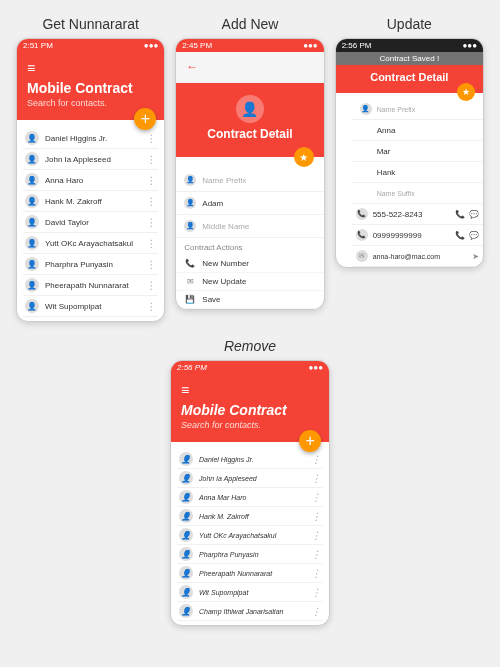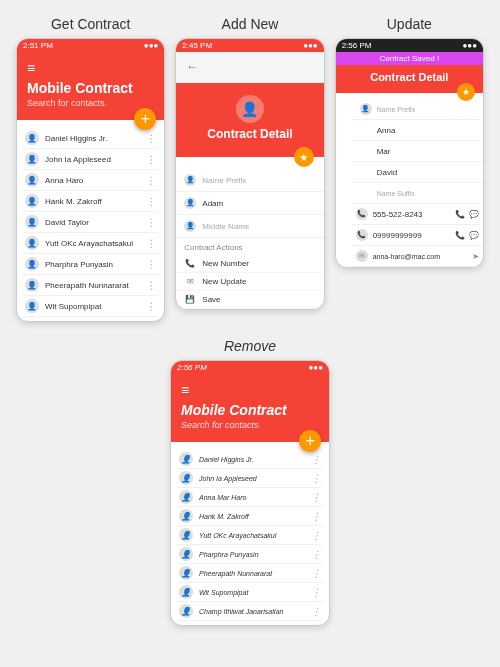--- a/index.html
+++ b/index.html
@@ -241,21 +241,21 @@
       font-size: 8px;
       color: #888;
     }
 
     
     .update-phone .status-bar {
       background: #212121;
     }
 
     .contract-saved-bar {
-      background: #d946ef;
+      background: #737373;
       color: white;
       font-size: 8px;
       text-align: center;
       padding: 2px;
     }
 
     .update-header {
       background: #f44336;
       padding: 6px 10px 10px;
       position: relative;
@@ -345,21 +345,21 @@
       font-size: 8px;
       color: #888;
     }
   </style>
 </head>
 <body>
 
 <div class="sections-grid">
 
   <div>
-    <div class="section-title">Get Contract</div>
+    <div class="section-title">Get Nunnararat</div>
     <div class="phone">
       <div class="status-bar">
         <span>2:51 PM</span>
         <span>●●●</span>
       </div>
       <div class="phone-header-red">
         <div class="phone-menu-icon">≡</div>
         <div class="phone-title">Mobile Contract</div>
         <div class="phone-subtitle">Search for contacts.</div>
         <div class="fab-btn">+</div>
@@ -483,21 +483,21 @@
         <div class="detail-field">
           <div class="detail-field-icon" style="visibility:hidden;">👤</div>
           <span class="detail-field-val">Anna</span>
         </div>
         <div class="detail-field">
           <div class="detail-field-icon" style="visibility:hidden;">👤</div>
           <span class="detail-field-val">Mar</span>
         </div>
         <div class="detail-field">
           <div class="detail-field-icon" style="visibility:hidden;">👤</div>
-          <span class="detail-field-val">David</span>
+          <span class="detail-field-val">Hank</span>
         </div>
         <div class="detail-field">
           <div class="detail-field-icon" style="visibility:hidden;">👤</div>
           <span class="detail-field-label">Name Suffix</span>
         </div>
         <div class="detail-phone-row">
           <div class="detail-field-icon">📞</div>
           <span style="font-size:8px;color:#333;">555-522-8243</span>
           <div class="icons">
             <span style="font-size:8px;">📞</span>

